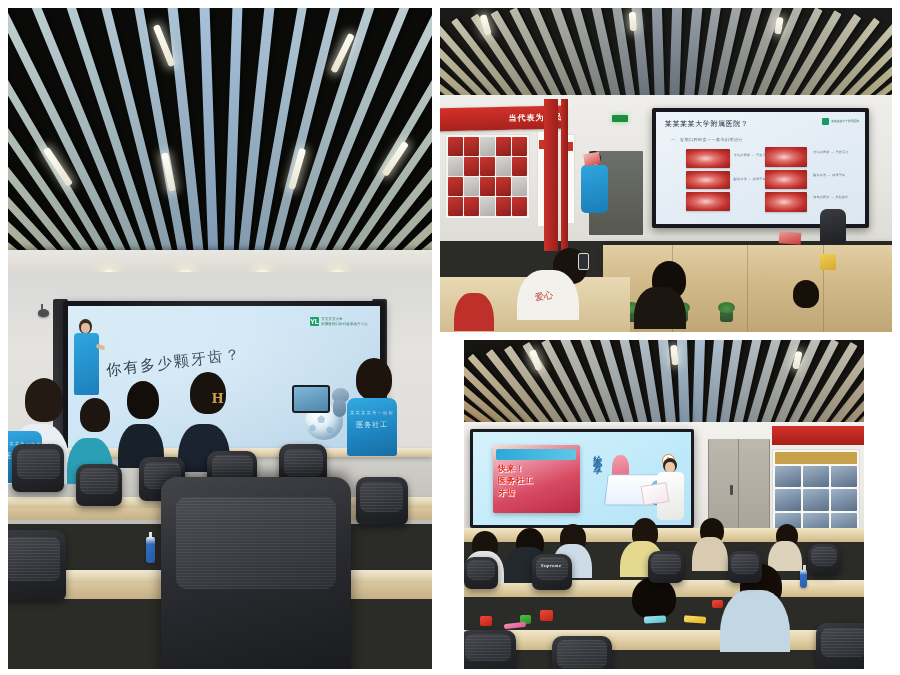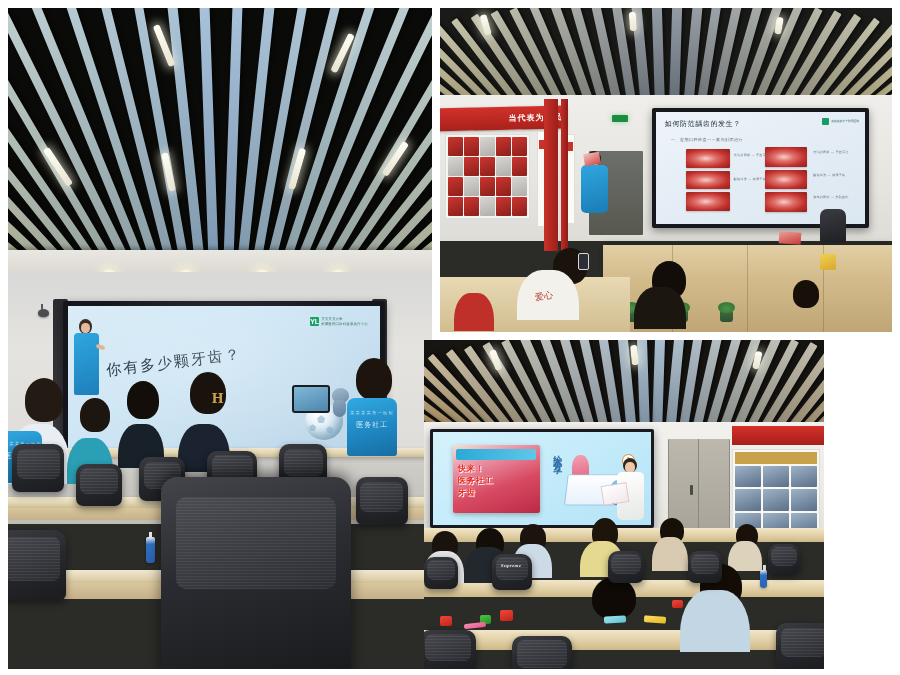--- a/index.html
+++ b/index.html
@@ -311,21 +311,21 @@
   .plantpot:before{
     content:"";position:absolute;left:-2px;top:-9px;width:17px;height:11px;border-radius:50%;
     background:radial-gradient(ellipse at 50% 60%,#4f9247,#2e6b31);
   }
   .officechair-sm{
     position:absolute;width:26px;height:34px;border-radius:7px 7px 3px 3px;
     background:linear-gradient(165deg,#3a3c41,#1d1f23);
   }
 
   
-  #panel-br{ left:424px; top:340px; width:400px; height:329px; }
+  #panel-br{ left:464px; top:340px; width:400px; height:329px; }
   .br-ceiling{
     position:absolute;left:0;top:0;width:100%;height:27%;
     background:#161512;overflow:hidden;
   }
   .br-wall{
     position:absolute;left:0;top:25%;width:100%;height:35%;
     background:linear-gradient(180deg,#f2f1ee 0%,#eceae6 60%,#e3e1db 100%);
   }
   .br-screen{
     position:absolute;left:1.5%;top:27%;width:56%;height:30%;
@@ -666,21 +666,21 @@
     <div class="red-column"></div>
     <div class="exit-sign"></div>
     <div class="dark-door"></div>
 
     <div class="tr-screen">
       <div class="tr-screen-face">
         <div class="tr-logo">
           <div class="mark"></div>
           <div class="txt">某某某某大学附属医院</div>
         </div>
-        <div class="tr-slide-title">如何防范龋齿的发生？</div>
+        <div class="tr-slide-title">某某某某大学附属医院？</div>
         <div class="tr-slide-sub">一、定期口腔检查——窝沟封闭治疗</div>
         <div class="photo-grid-l">
           <div class="oral-img"></div>
           <div class="oral-img"></div>
           <div class="oral-img"></div>
         </div>
         <div class="photo-grid-r">
           <div class="oral-img"></div>
           <div class="oral-img"></div>
           <div class="oral-img"></div>

